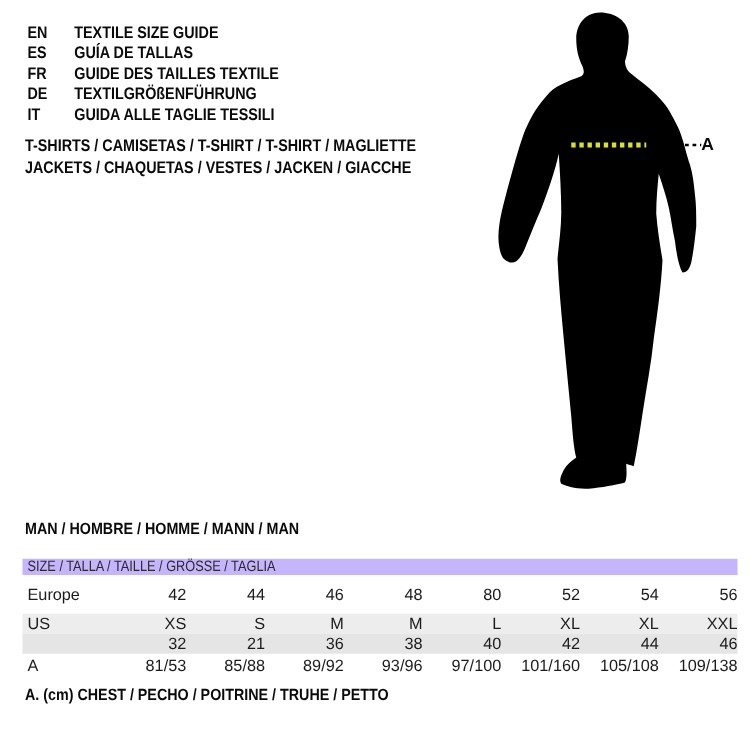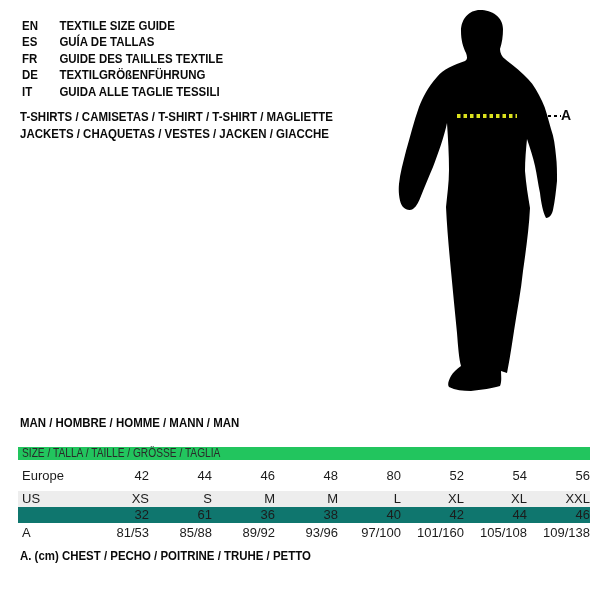--- a/index.html
+++ b/index.html
@@ -92,21 +92,21 @@
       C107,43 108,36 108,29 C108,17 97,10 85,10 Z"></path>
     <line x1="62" y1="116" x2="122" y2="116" stroke-width="4" stroke-dasharray="3.5 3" stroke="#dce21e"></line>
     <line x1="147" y1="116" x2="166" y2="116" stroke="#000000" stroke-width="2" stroke-dasharray="3 3"></line>
   </svg>
 </div>
 <span id="measure-label">A</span>
 
 <div id="man-line" class="condensed88">MAN / HOMBRE / HOMME / MANN / MAN</div>
 
 <div id="size-table">
-  <div id="table-header" style="background: #22c55e;">
+  <div id="table-header" style="background: #c4b5fd;">
     <span>SIZE / TALLA / TAILLE / GRÖSSE / TAGLIA</span>
   </div>
   <div id="table-body">
       <div class="t-row h17">
         <div class="t-label">Europe</div>
         <div class="t-val">42</div>
         <div class="t-val">44</div>
         <div class="t-val">46</div>
         <div class="t-val">48</div>
         <div class="t-val">80</div>
@@ -118,24 +118,24 @@
         <div class="t-label">US</div>
         <div class="t-val">XS</div>
         <div class="t-val">S</div>
         <div class="t-val">M</div>
         <div class="t-val">M</div>
         <div class="t-val">L</div>
         <div class="t-val">XL</div>
         <div class="t-val">XL</div>
         <div class="t-val">XXL</div>
       </div>
-      <div class="t-row h16 shaded" style="background: #0f766e;">
+      <div class="t-row h16 shaded" style="background: #e5e5e5;">
         <div class="t-label"></div>
         <div class="t-val">32</div>
-        <div class="t-val">61</div>
+        <div class="t-val">21</div>
         <div class="t-val">36</div>
         <div class="t-val">38</div>
         <div class="t-val">40</div>
         <div class="t-val">42</div>
         <div class="t-val">44</div>
         <div class="t-val">46</div>
       </div>
       <div class="t-row h19">
         <div class="t-label">A</div>
         <div class="t-val">81/53</div>

